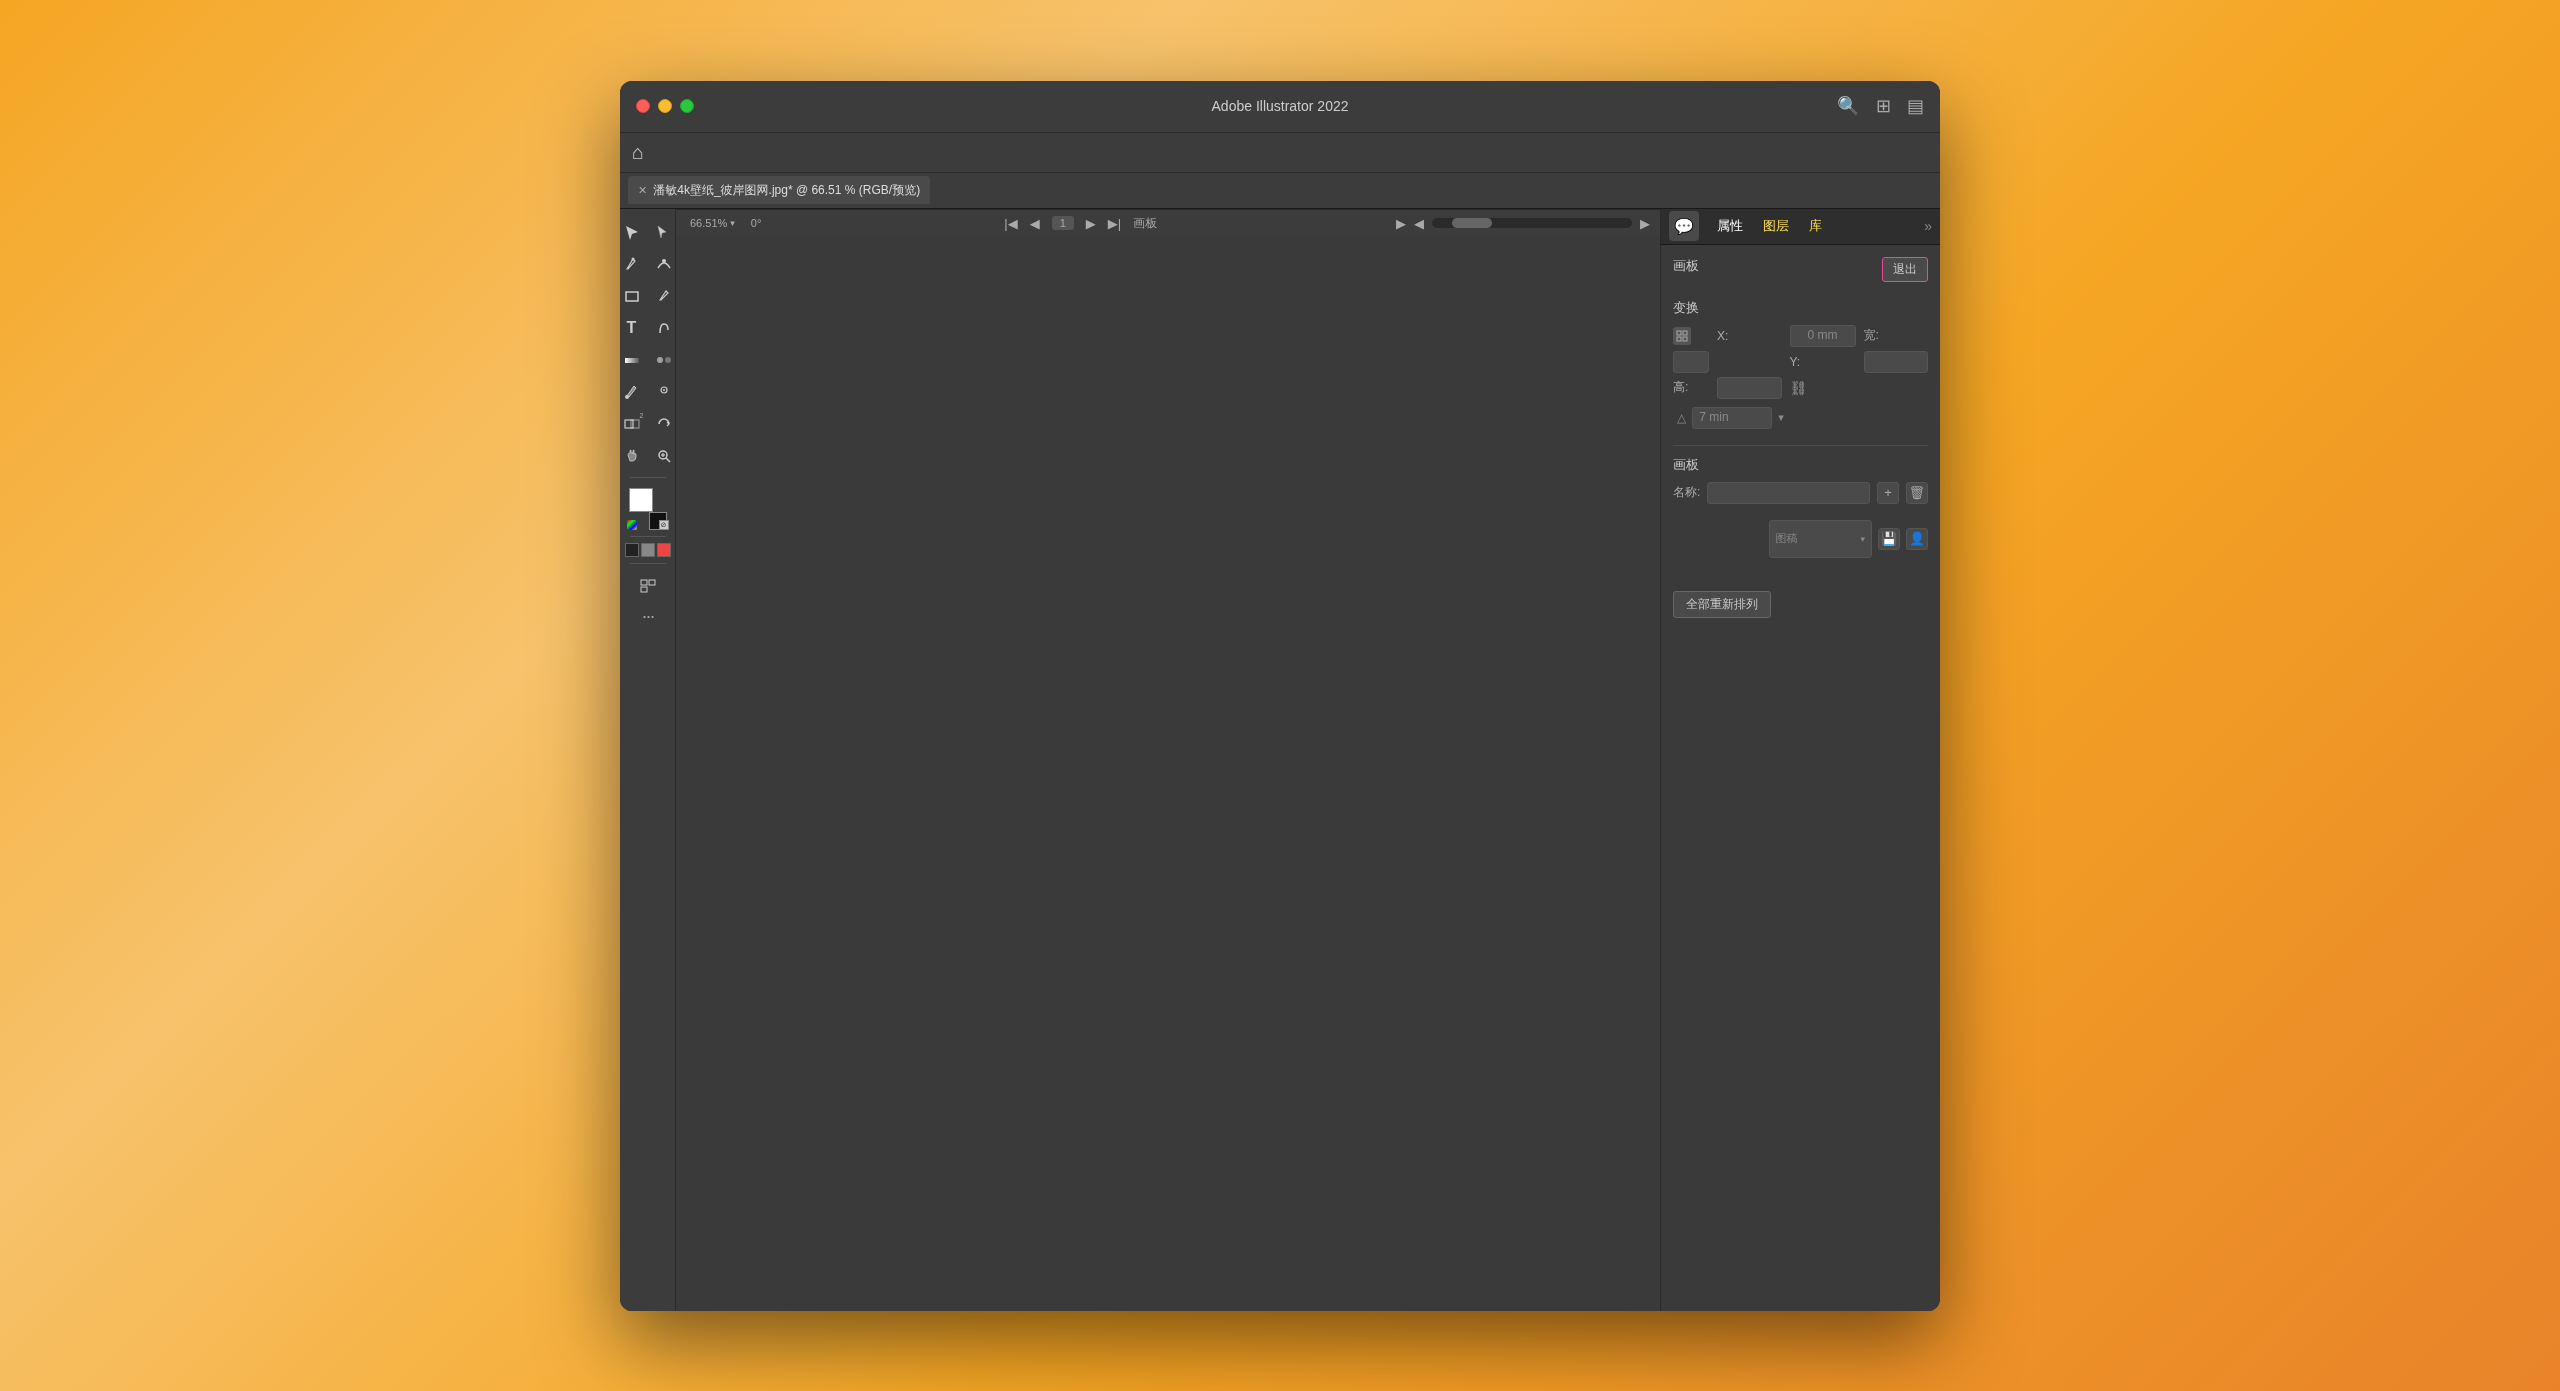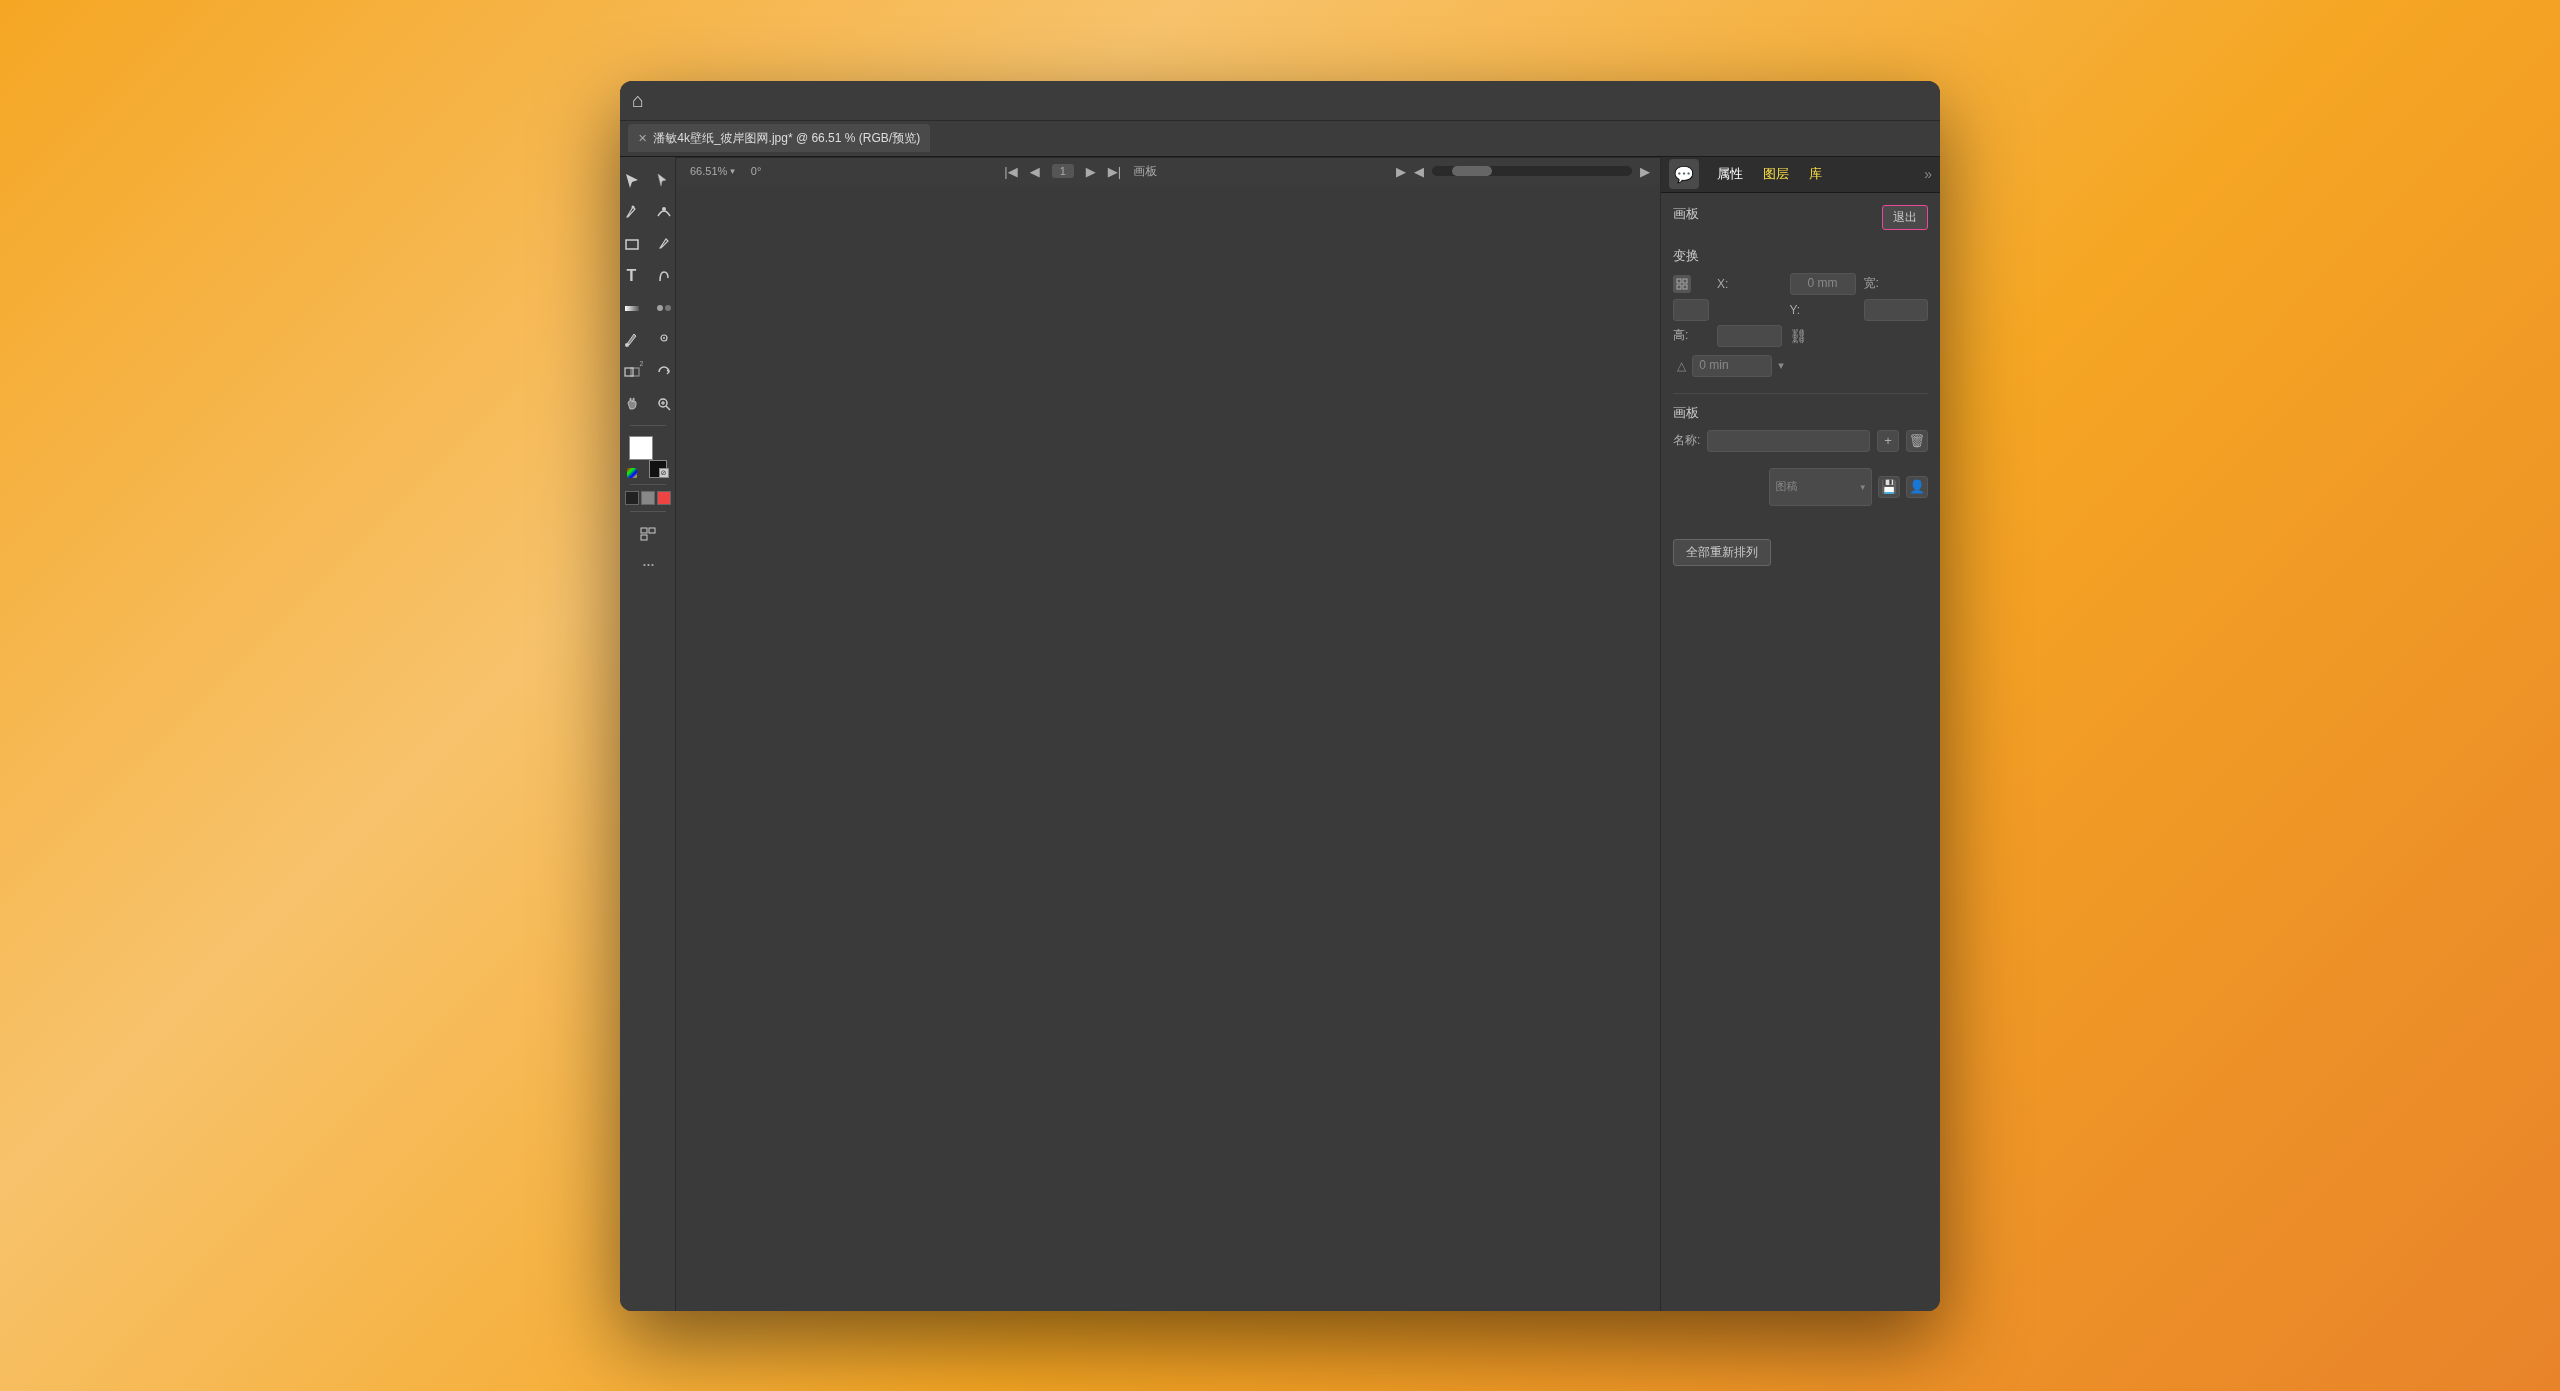--- a/index.html
+++ b/index.html
@@ -549,20 +549,33 @@
       margin-top: 4px;
       cursor: pointer;
       letter-spacing: -2px;
     }
   </style>
 </head>
 <body>
 
 <div class="app-window">
 
+  <div class="title-bar">
+    <div class="traffic-lights">
+      <div class="traffic-light close"></div>
+      <div class="traffic-light minimize"></div>
+      <div class="traffic-light maximize"></div>
+    </div>
+    <div class="title-bar-center">Adobe Illustrator 2022</div>
+    <div class="title-bar-right">
+      <span class="title-bar-icon">🔍</span>
+      <span class="title-bar-icon">⊞</span>
+      <span class="title-bar-icon">▤</span>
+    </div>
+  </div>
 
   <div class="toolbar">
     <span class="home-icon">⌂</span>
   </div>
 
   <div class="tab-bar">
     <div class="tab">
       <span class="close-tab">✕</span>
       <span>潘敏4k壁纸_彼岸图网.jpg* @ 66.51 % (RGB/预览)</span>
     </div>
@@ -810,21 +823,21 @@
             <div class="coord-val"></div>
             <span></span>
             <span class="coord-label">Y:</span>
             <div class="coord-val"></div>
             <span class="coord-label">高:</span>
             <div class="coord-val"></div>
             <div style="color:#aaa;font-size:14px;">⛓</div>
           </div>
           <div class="rotation-row">
             <span class="rotation-icon">△</span>
-            <div class="rotation-val">0 min</div>
+            <div class="rotation-val">7 min</div>
             <span class="rotation-dropdown">▾</span>
           </div>
         </div>
 
         <div class="panel-divider"></div>
 
         <div class="panel-section">
           <div class="panel-title">画板</div>
 
           <div class="artboard-name-row">

